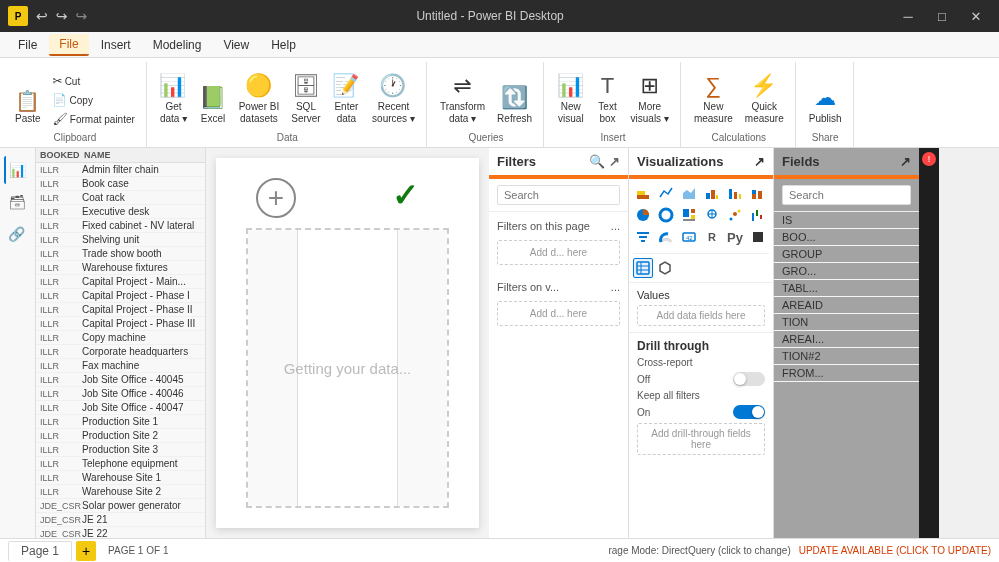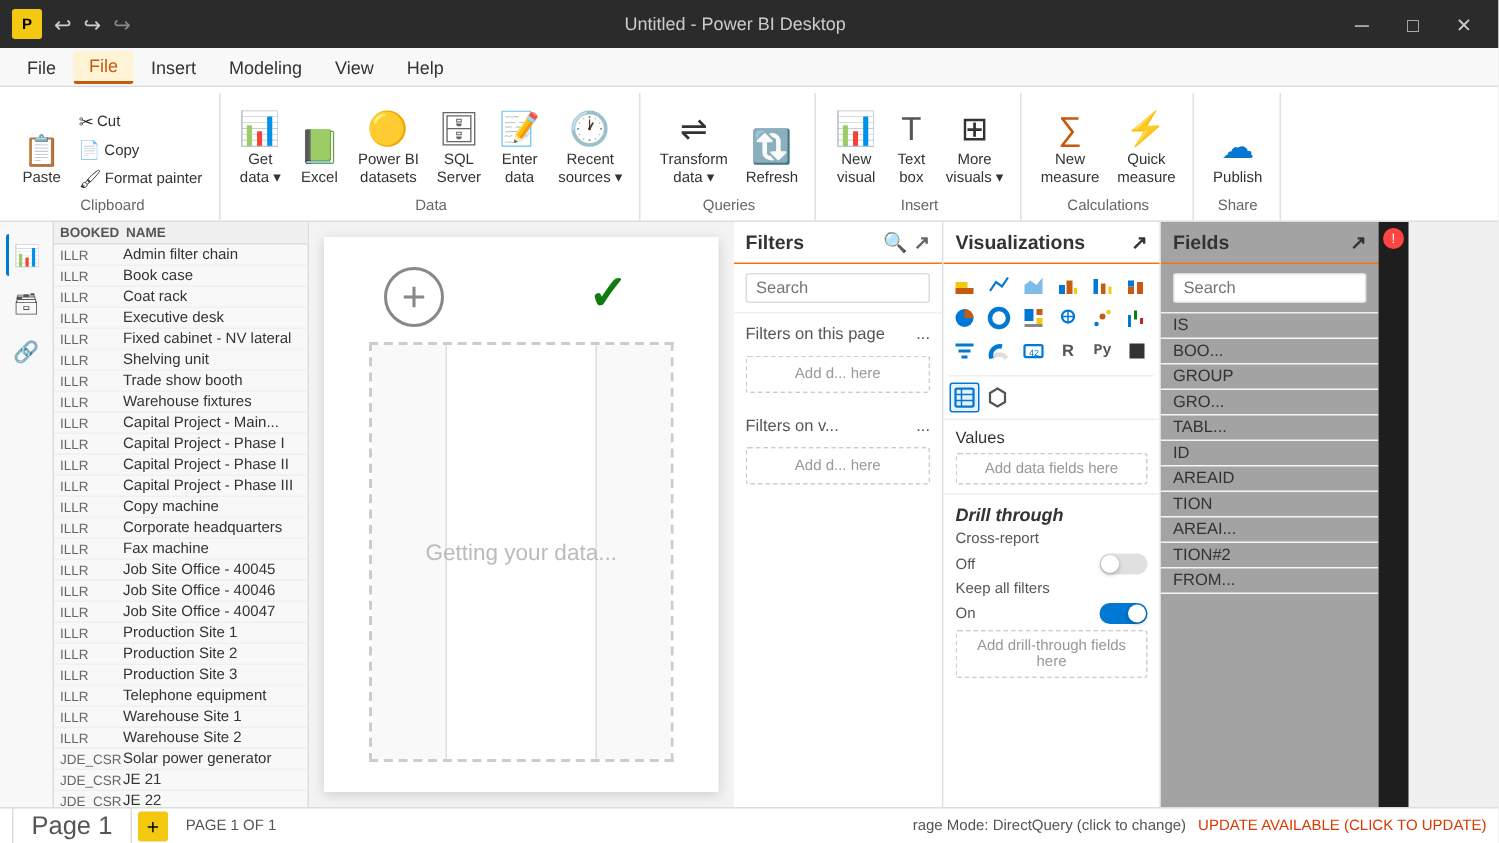--- a/index.html
+++ b/index.html
@@ -135,21 +135,21 @@
       background: #fff;
       border-right: 1px solid #ddd;
       display: flex;
       flex-direction: column;
     }
     .panel-header {
       display: flex;
       align-items: center;
       justify-content: space-between;
       padding: 6px 8px;
-      border-bottom: 1px solid #f97316;
+      border-bottom: 4px solid #f97316;
       font-size: 13px;
       font-weight: 600;
       color: #333;
     }
     .panel-header-icons { display: flex; gap: 4px; }
     .panel-icon { font-size: 13px; color: #666; cursor: pointer; }
     .filters-search {
       padding: 6px 8px;
       border-bottom: 1px solid #eee;
     }
@@ -213,21 +213,21 @@
     .viz-drop-zone {
       border: 1px dashed #ccc;
       border-radius: 2px;
       padding: 4px 6px;
       font-size: 10px;
       color: #999;
       text-align: center;
       cursor: pointer;
     }
     .drill-section { padding: 6px 8px; border-top: 1px solid #eee; }
-    .drill-title { font-size: 12px; font-weight: 600; color: #333; margin-bottom: 4px; font-style: italic; }
+    .drill-title { font-size: 12px; font-weight: 600; color: #333; margin-bottom: 4px; }
     .drill-row { display: flex; align-items: center; justify-content: space-between; margin-bottom: 4px; }
     .drill-label { font-size: 10px; color: #555; }
     .toggle-track {
       width: 32px; height: 14px; border-radius: 7px;
       position: relative; cursor: pointer;
     }
     .toggle-track.off { background: #e0e0e0; }
     .toggle-track.on { background: #0078d4; }
     .toggle-thumb {
       width: 12px; height: 12px; border-radius: 50%; background: #fff;
@@ -285,21 +285,21 @@
     .page-tabs {
       display: flex;
       align-items: center;
       gap: 4px;
     }
     .page-tab {
       padding: 2px 12px;
       background: #f0f0f0;
       border: 1px solid #ddd;
       border-radius: 2px 2px 0 0;
-      font-size: 17px;
+      font-size: 12px;
       cursor: pointer;
     }
     .page-tab.active { background: #fff; border-bottom: 1px solid #fff; }
     .page-add-btn {
       width: 20px; height: 20px;
       background: #f2c811;
       border: none;
       border-radius: 2px;
       cursor: pointer;
       font-size: 14px;
@@ -743,21 +743,21 @@
               <path d="M3,13 A6,6 0 0,1 10,5" fill="none" stroke="#0078d4" stroke-width="3"></path>
             </svg>
         </div>
         <div class="viz-icon">
           <svg width="16" height="16" viewBox="0 0 16 16">
               <rect x="2" y="4" width="12" height="8" rx="1" fill="none" stroke="#0078d4" stroke-width="1.5"></rect>
               <text x="5" y="11" font-size="6" fill="#0078d4">42</text>
             </svg>
         </div>
         <div class="viz-icon" style="font-size:11px; font-weight:bold; color:#555;">R</div>
-        <div class="viz-icon" style="font-size:10px; font-weight:bold; color:#555;font-family:Liberation Mono, monospace;">Py</div>
+        <div class="viz-icon" style="font-size:13px; font-weight:bold; color:#555;">Py</div>
         <div class="viz-icon">
           <svg width="16" height="16">
               <rect x="3" y="3" width="10" height="10" fill="#333"></rect>
             </svg>
         </div>
       </div>
 
       <div class="viz-section-divider"></div>
 
       <div style="display:flex; gap:2px; padding:2px 4px 4px;">
@@ -815,21 +815,20 @@
       </div>
       <div class="fields-search">
         <input type="text" placeholder="Search" style="">
       </div>
       <div class="fields-list">
         <div class="field-item">IS</div>
         <div class="field-item">BOO...</div>
         <div class="field-item">GROUP</div>
         <div class="field-item">GRO...</div>
         <div class="field-item">TABL...</div>
-        <div class="field-item">ID</div>
         <div class="field-item">AREAID</div>
         <div class="field-item">TION</div>
         <div class="field-item">AREAI...</div>
         <div class="field-item">TION#2</div>
         <div class="field-item">FROM...</div>
       </div>
     </div>
 
     <div class="dark-right" style="display:flex; flex-direction:column; align-items:center; padding-top:4px; gap:4px;">
       <div style="width:14px; height:14px; background:#ff4444; border-radius:50%; font-size:9px; color:#fff; display:flex; align-items:center; justify-content:center;">!</div>

